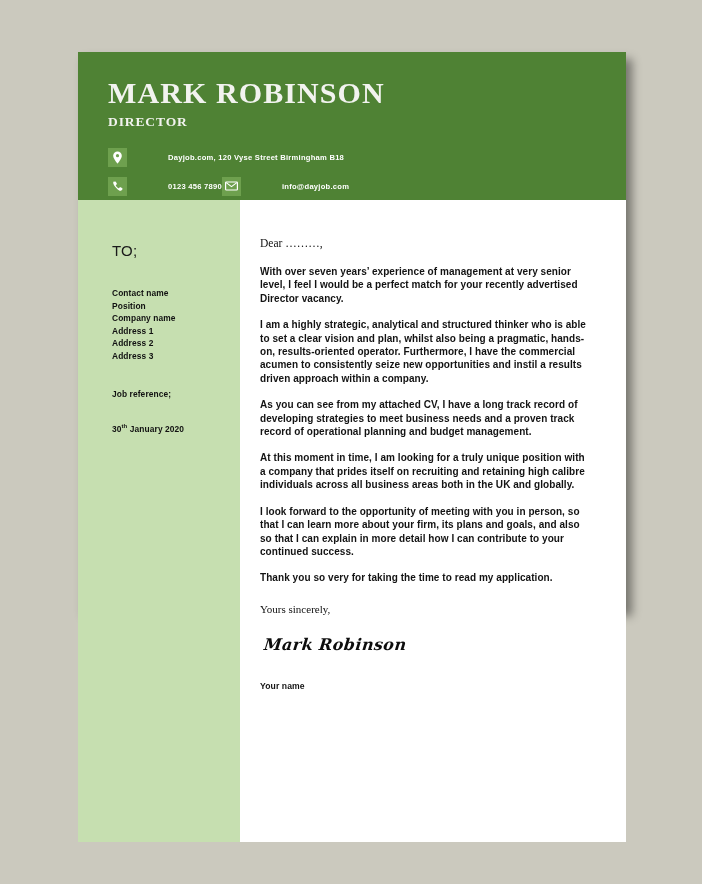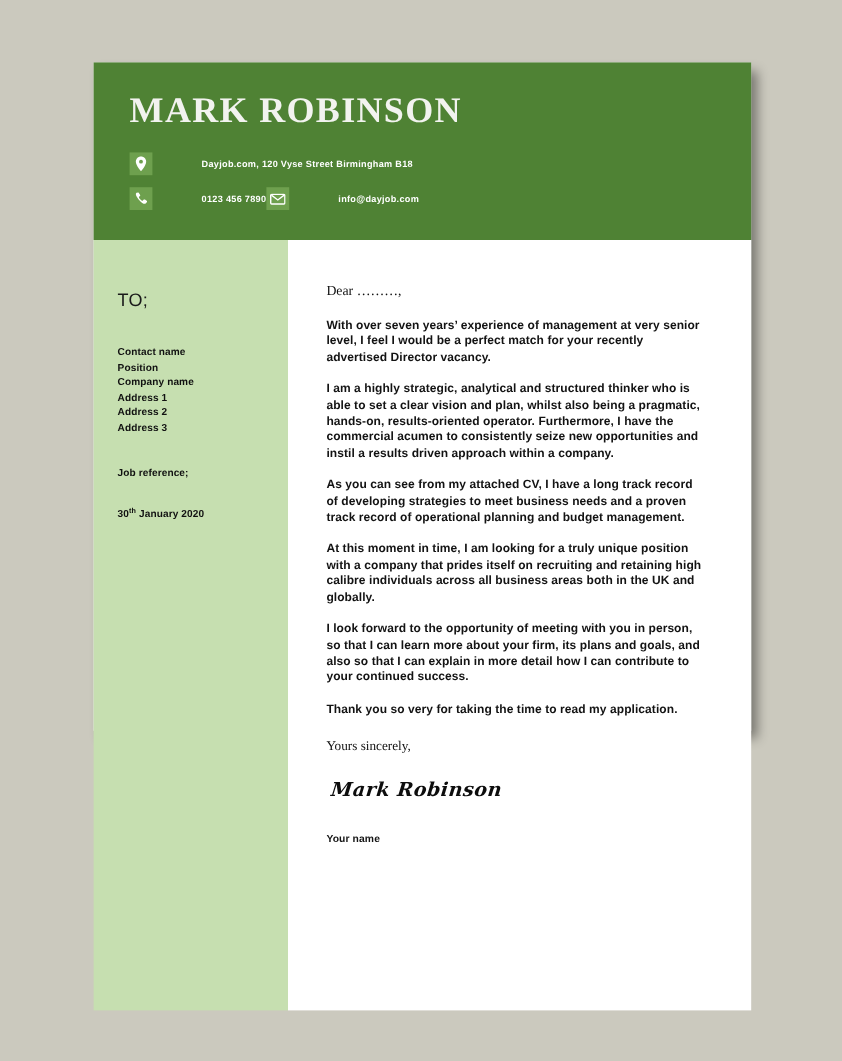--- a/index.html
+++ b/index.html
@@ -86,21 +86,21 @@
   
   .body-split {
     display: flex;
     height: 642px;
   }
   .sidebar {
     width: 162px;
     flex: 0 0 162px;
     background: #c6dfb0;
     box-sizing: border-box;
-    padding: 42px 0 0 20px;
+    padding: 42px 0 0 34px;
   }
   .to-label {
     font-size: 15px;
     color: #1a1a1a;
     margin: 0 0 28px 0;
     font-weight: normal;
     letter-spacing: 0.2px;
   }
   .addr-line {
     font-size: 8.4px;
@@ -122,21 +122,21 @@
     color: #111111;
     margin-top: 24px;
     letter-spacing: 0.1px;
   }
   .date sup { font-size: 6px; }
 
   .letter {
     flex: 1 1 auto;
     background: #ffffff;
     box-sizing: border-box;
-    padding: 37px 40px 0 32px;
+    padding: 37px 40px 0 20px;
   }
   .salutation {
     font-family: "Liberation Serif", serif;
     font-size: 11.5px;
     color: #101010;
     margin: 0 0 16px 0;
   }
   .para {
     font-size: 10px;
     font-weight: bold;
@@ -192,20 +192,21 @@
     letter-spacing: 0.1px;
   }
 </style>
 </head>
 <body>
 
 <div class="doc">
 
   <div class="header">
     <div class="name">MARK ROBINSON</div>
+    <div class="jobtitle">DIRECTOR</div>
 
     <div class="contact-rows">
 
       <div class="crow">
         <span class="cbadge">
           <svg width="11" height="13" viewBox="0 0 11 13">
             <path d="M5.5 0.4C3.1 0.4 1.2 2.3 1.2 4.7c0 3.1 4.3 7.9 4.3 7.9s4.3-4.8 4.3-7.9C9.8 2.3 7.9 0.4 5.5 0.4z" fill="#ffffff"></path>
             <circle cx="5.5" cy="4.7" r="1.6" fill="#6ea04e"></circle>
           </svg>
         </span>

